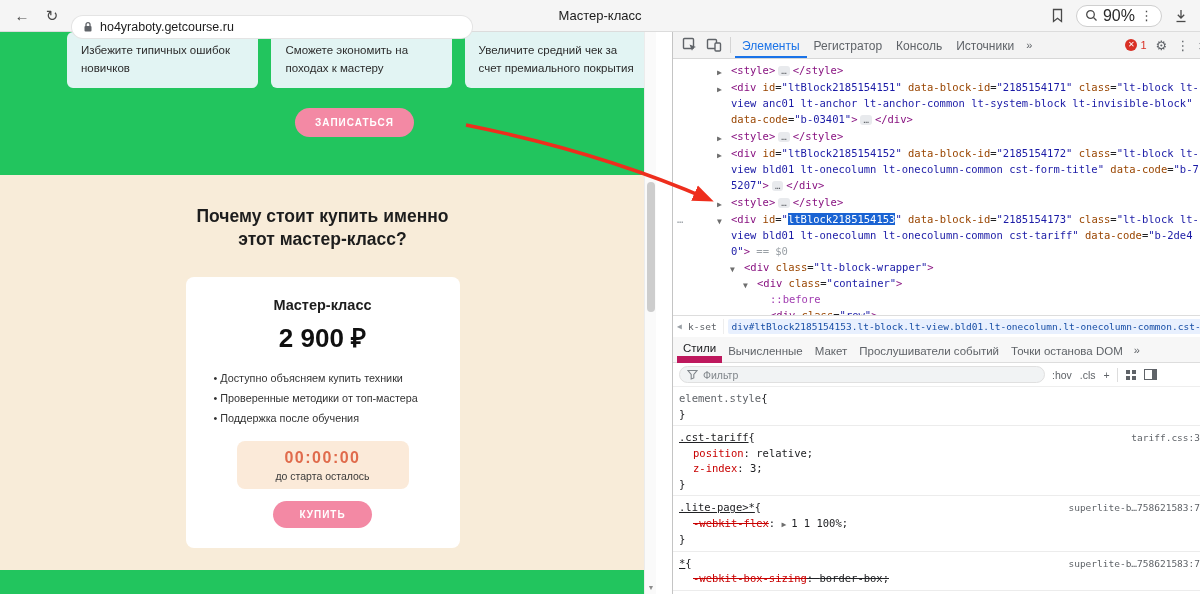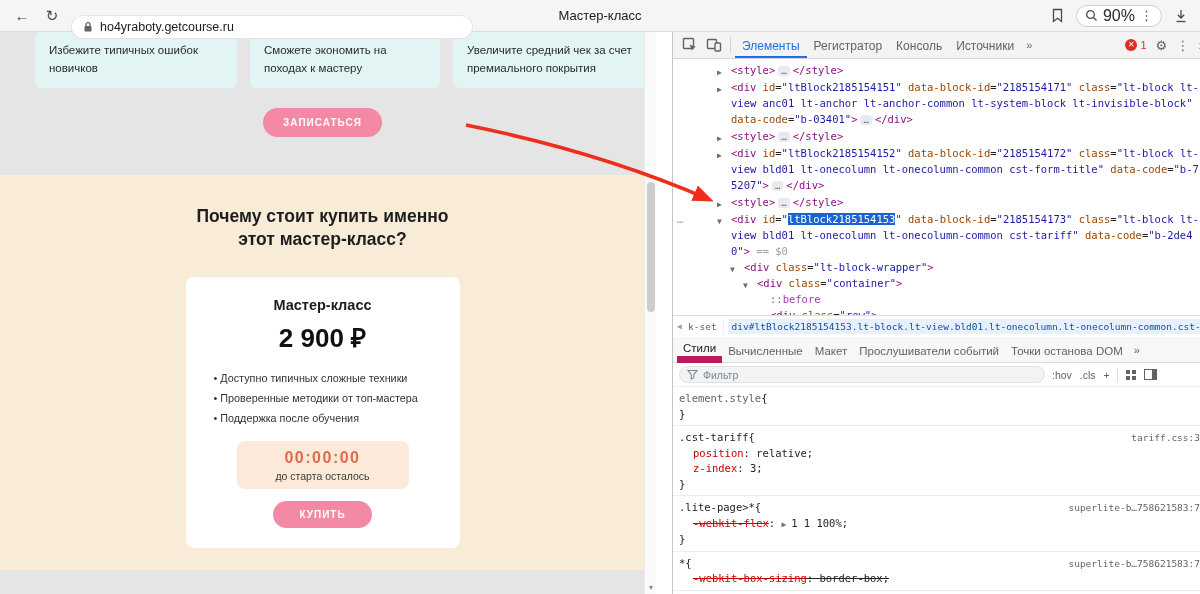--- a/index.html
+++ b/index.html
@@ -13,21 +13,21 @@
   .url-box { display:flex; align-items:center; gap:7px; background:#fff; border-radius:12px; height:22px;
     padding:0 11px; width:400px; box-shadow:0 0 0 1px #e4e4e4;margin-top:23px; }
   .url-text { font-size:12.5px; color:#1c1c1c; }
   .bar-title { position:absolute; left:300px; width:600px; text-align:center; font-size:13px; color:#1b1b1b; pointer-events:none; }
   .bar-right { margin-left:auto; display:flex; align-items:center; gap:12px; }
   .zoom-pill { display:flex; align-items:center; gap:5px; border:1px solid #cfcfcf; border-radius:12px; height:22px; padding:0 8px; background:#fff; }
   .zoom-text { font-size:16px; color:#2a2a2a; }
   .kebab { color:#4a4a4a; font-size:13px; cursor:pointer; }
 
   
-  .page-pane { position:absolute; top:32px; left:0; width:656px; height:562px; background:#e5e5e5; overflow:hidden; }
+  .page-pane { position:absolute; top:32px; left:0; width:656px; height:562px; background:#22c55e; overflow:hidden;padding-left:32px; }
   .benefit-row { display:flex; gap:13px; padding-left:35px; }
   .benefit-card { background:#e2f4f3; border-radius:6px; padding:10px 14px; font-size:11.5px; line-height:1.55; color:#2b2b2b; }
   .benefit-card:nth-child(1){ width:202px; }
   .benefit-card:nth-child(2){ width:190px; }
   .benefit-card:nth-child(3){ width:202px; }
   .signup-row { width:645px; text-align:center; margin-top:20px; }
   .pink-btn { display:inline-block; background:#f389a4; color:#fff; font-size:10px; font-weight:bold;
     letter-spacing:1px; border:none; border-radius:15px; padding:9px 20px; cursor:pointer; font-family:"Liberation Sans",sans-serif; }
   .beige { position:absolute; top:143px; left:0; width:645px; height:395px; background:#f8ecd9; }
   .why-title { margin:30px auto 0; max-width:272px; text-align:center; font-size:17.5px; font-weight:bold; color:#1d1d1d; line-height:1.32; }
@@ -93,21 +93,21 @@
     display:flex; align-items:center; gap:5px; padding:0 7px; }
   .filter-text { color:#80868b; font-size:10.5px; }
   .tog-btn { font-size:10.5px; color:#5f6368; cursor:pointer; }
   .filter-sep { width:1px; height:14px; background:#ddd; }
 
   
   .dt-styles { position:absolute; top:355px; left:0; right:12px; bottom:0; overflow:hidden;
     font-family:"DejaVu Sans Mono",monospace; font-size:10.5px; line-height:15.5px; color:#202124; }
   .rule { border-bottom:1px solid #ececec; padding:4px 4px 3px 6px; }
   .rule-head { display:flex; white-space:nowrap;text-align:center; }
-  .sel-name { color:#202124; } .sel-gray { color:#5f6368; }
+  .sel-name { color:#202124;text-decoration:underline; } .sel-gray { color:#5f6368; }
   .src-link { margin-left:auto; color:#5f6368; font-size:9.5px; cursor:pointer; }
   .prop-line { padding-left:14px; cursor:text; }
   .pname { color:#c80000; }
   .pval { color:#202124; }
   .full-struck, .full-struck .pname, .full-struck .pval { text-decoration:line-through; }
   .name-struck { text-decoration:line-through; }
   .parrow { color:#6e6e6e; font-size:8px; }
 
   
   .dt-scroll-tree { position:absolute; top:27px; right:0; width:12px; height:256px; background:#fafafa; border-left:1px solid #f0f0f0; }
@@ -164,21 +164,21 @@
     </div>
   <div class="signup-row">
     <button class="pink-btn">ЗАПИСАТЬСЯ</button>
   </div>
   <div class="beige">
     <div class="why-title">Почему стоит купить именно этот мастер-класс?</div>
     <div class="tariff-card">
       <div class="tariff-title">Мастер-класс</div>
       <div class="tariff-price">2 900 ₽</div>
       <ul class="tariff-bullets">
-          <li>Доступно типичных сложные техники</li>
+          <li>Доступно объясняем купить техники</li>
           <li>Проверенные методики от топ-мастера</li>
           <li>Поддержка после обучения</li>
         </ul>
       <div class="timer-box">
         <div class="timer-value">00:00:00</div>
         <div class="timer-label">до старта осталось</div>
       </div>
       <button class="pink-btn buy-btn">КУПИТЬ</button>
     </div>
   </div>

